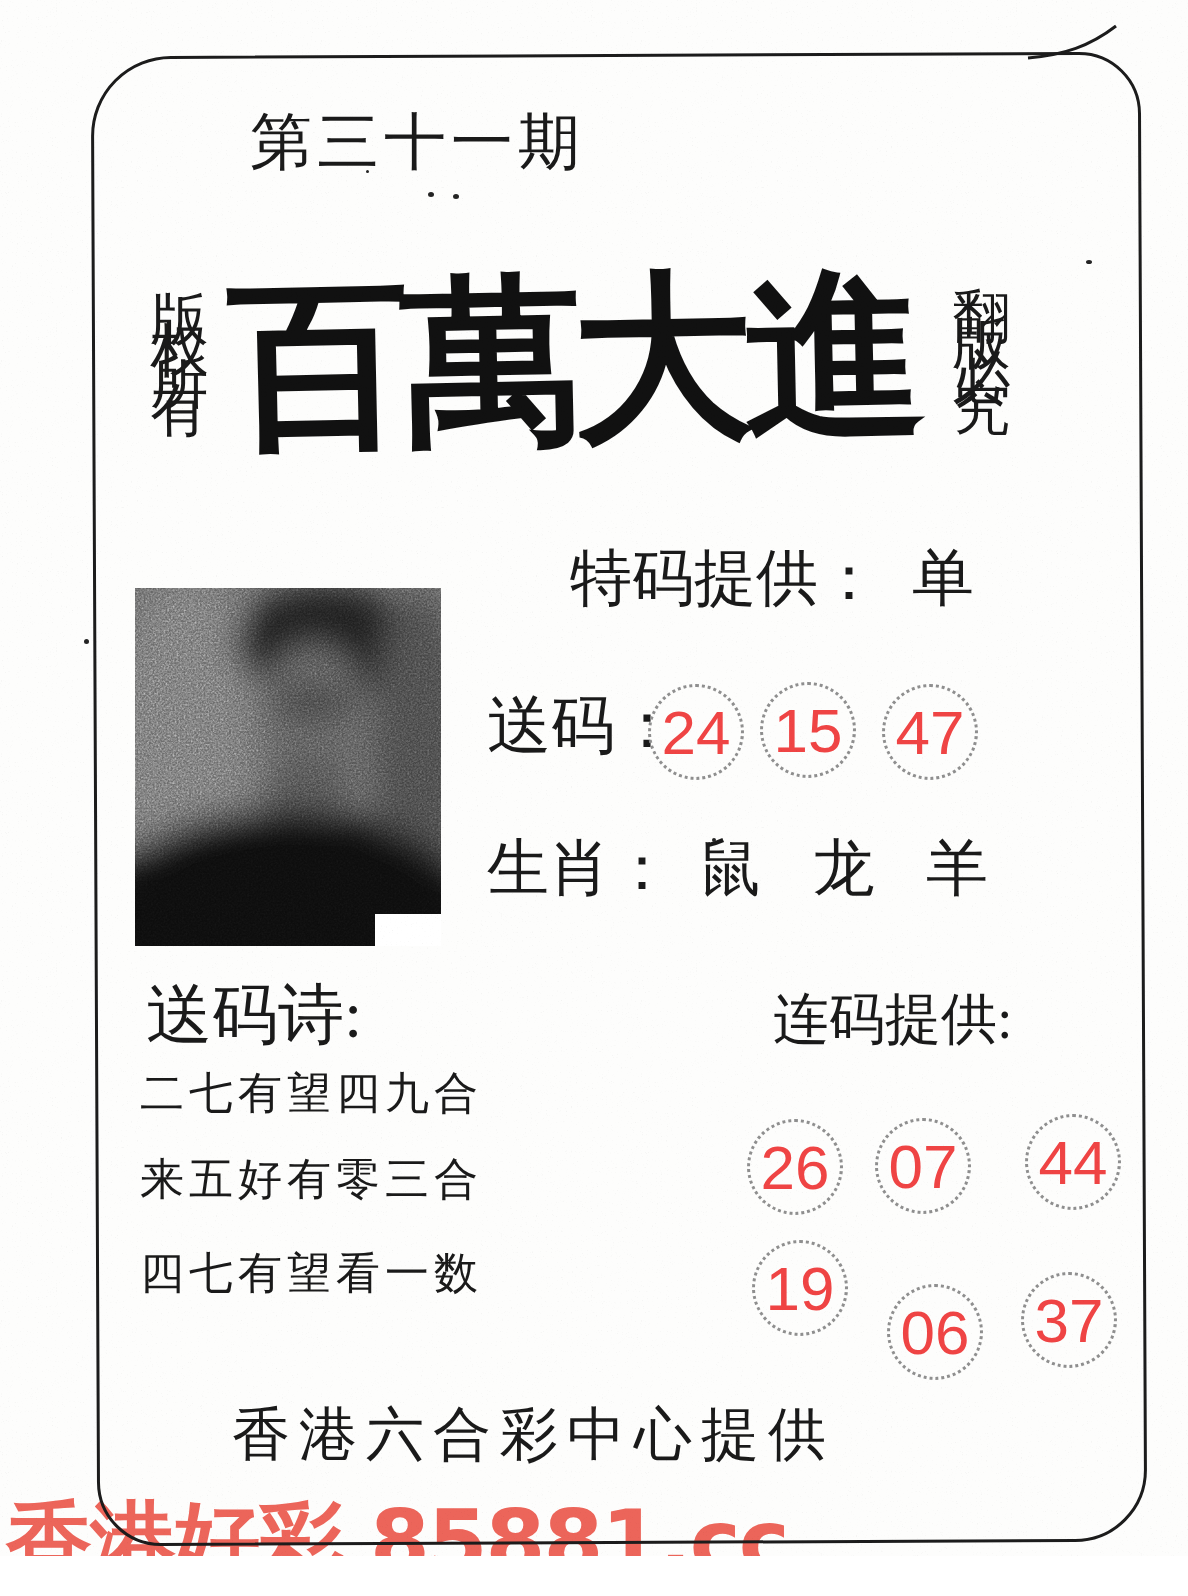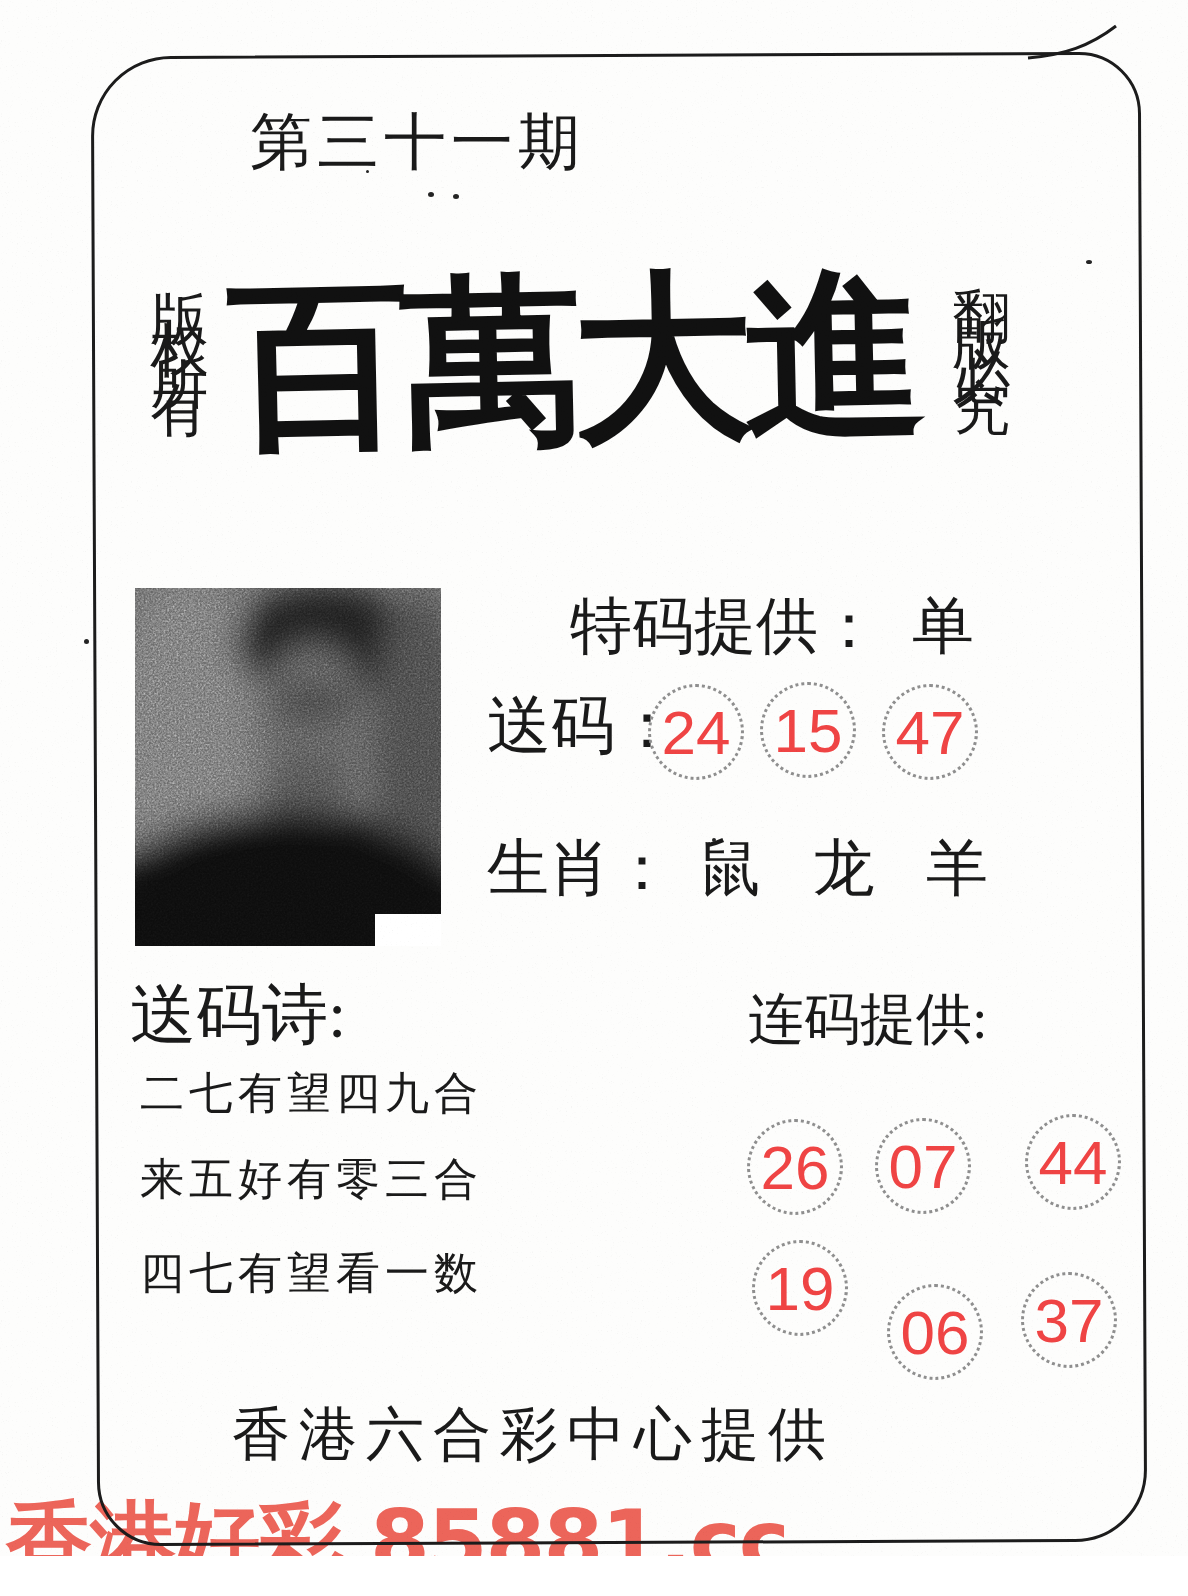--- a/index.html
+++ b/index.html
@@ -13,41 +13,41 @@
 
   .issue{left:250px;top:100px;font-size:62px;letter-spacing:5px;white-space:nowrap;}
 
   .vcol{writing-mode:vertical-rl;text-orientation:upright;font-size:58px;letter-spacing:30px;line-height:1;}
   .vleft{left:150px;top:246px;}
   .vright{left:952px;top:240px;}
 
   .main-title{left:228px;top:240px;font-size:182px;font-weight:900;letter-spacing:-10px;
         transform:rotate(-1.2deg);white-space:nowrap;color:#111;}
 
-  .special{left:570px;top:536px;font-size:62px;white-space:nowrap;margin-top:48px;}
+  .special{left:570px;top:536px;font-size:62px;white-space:nowrap;}
   .special .value{margin-left:32px;}
 
   .photo{left:135px;top:588px;width:306px;height:358px;z-index:1;}
 
   .line-label{font-size:64px;white-space:nowrap;}
   .songma-label{left:487px;top:682px;}
   .zodiac-line{left:487px;top:826px;font-size:62px;white-space:nowrap;}
   .zodiac-line .value{margin-left:26px;letter-spacing:18px;text-align:center;}
 
   .num-circle{width:90px;height:90px;border:3px dotted #8f8f8f;border-radius:50%;
         display:flex;align-items:center;justify-content:center;
         font-family:"Liberation Sans", sans-serif;font-size:62px;color:#ef4444;z-index:2;}
 
-  .poem-title{left:130px;top:970px;font-size:66px;white-space:nowrap;}
+  .poem-title{left:146px;top:970px;font-size:66px;white-space:nowrap;}
   .poem-line{left:140px;font-size:44px;letter-spacing:5px;white-space:nowrap;}
   .pl0{top:1064px;}
   .pl1{top:1150px;}
   .pl2{top:1244px;}
 
-  .lianma-label{left:748px;top:982px;font-size:56px;white-space:nowrap;}
+  .lianma-label{left:773px;top:982px;font-size:56px;white-space:nowrap;}
 
   .footer-line{left:232px;top:1396px;font-size:58px;letter-spacing:9px;white-space:nowrap;}
 
   .watermark{left:6px;top:1484px;font-size:86px;font-weight:bold;letter-spacing:-2px;
         font-family:"DejaVu Sans", sans-serif;z-index:3;white-space:nowrap;}
 
   .speck{position:absolute;background:#242424;border-radius:50%;z-index:1;}
 
   .curl{left:1026px;top:20px;z-index:4;}
   .noise-overlay{left:0;top:0;z-index:5;pointer-events:none;}

